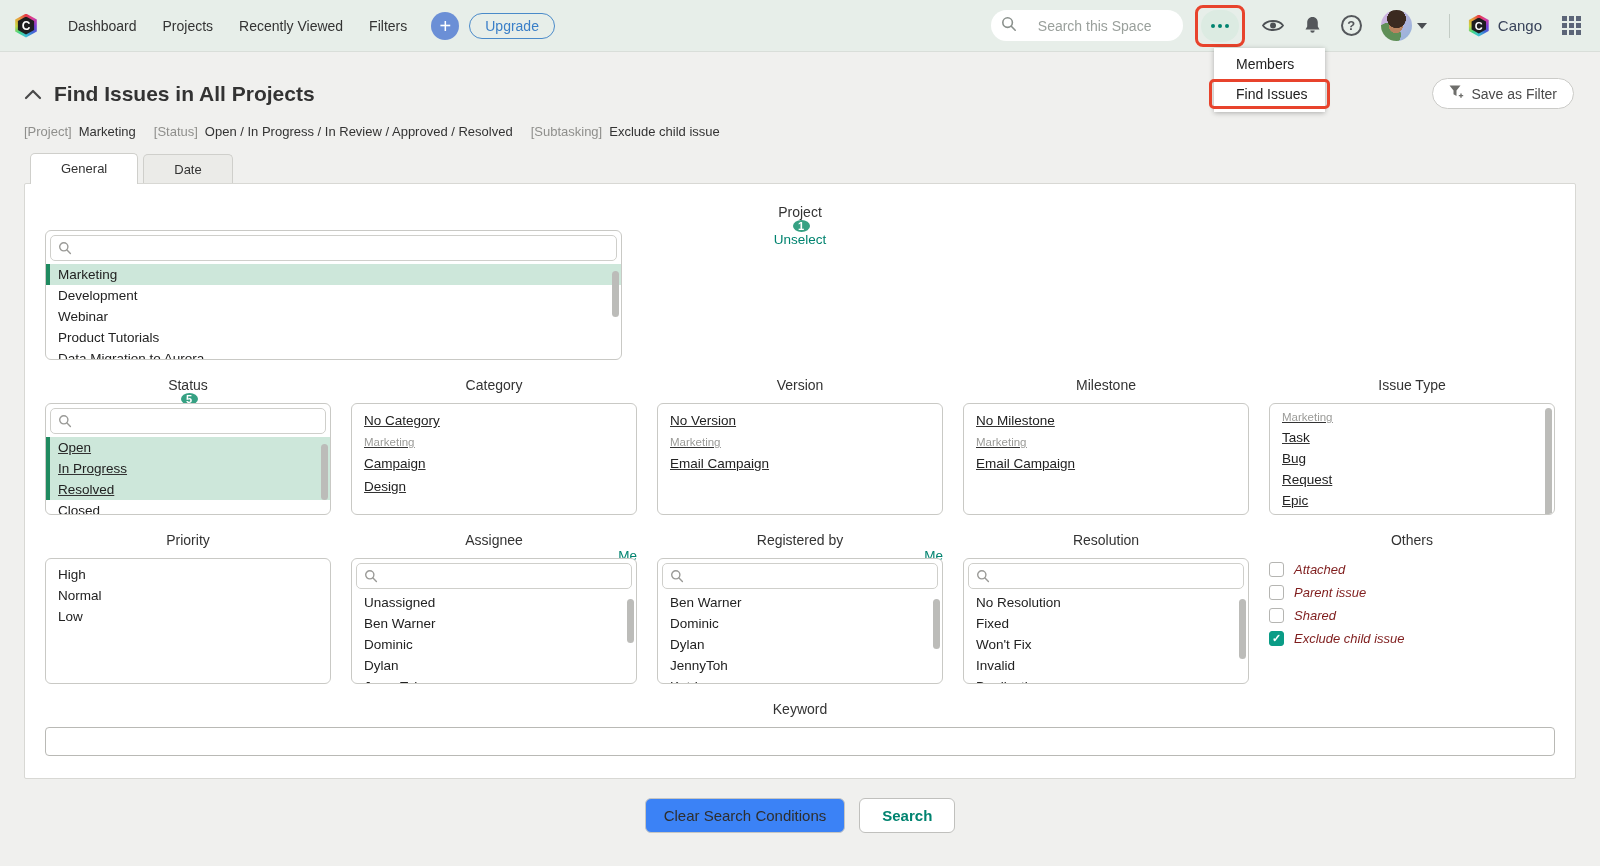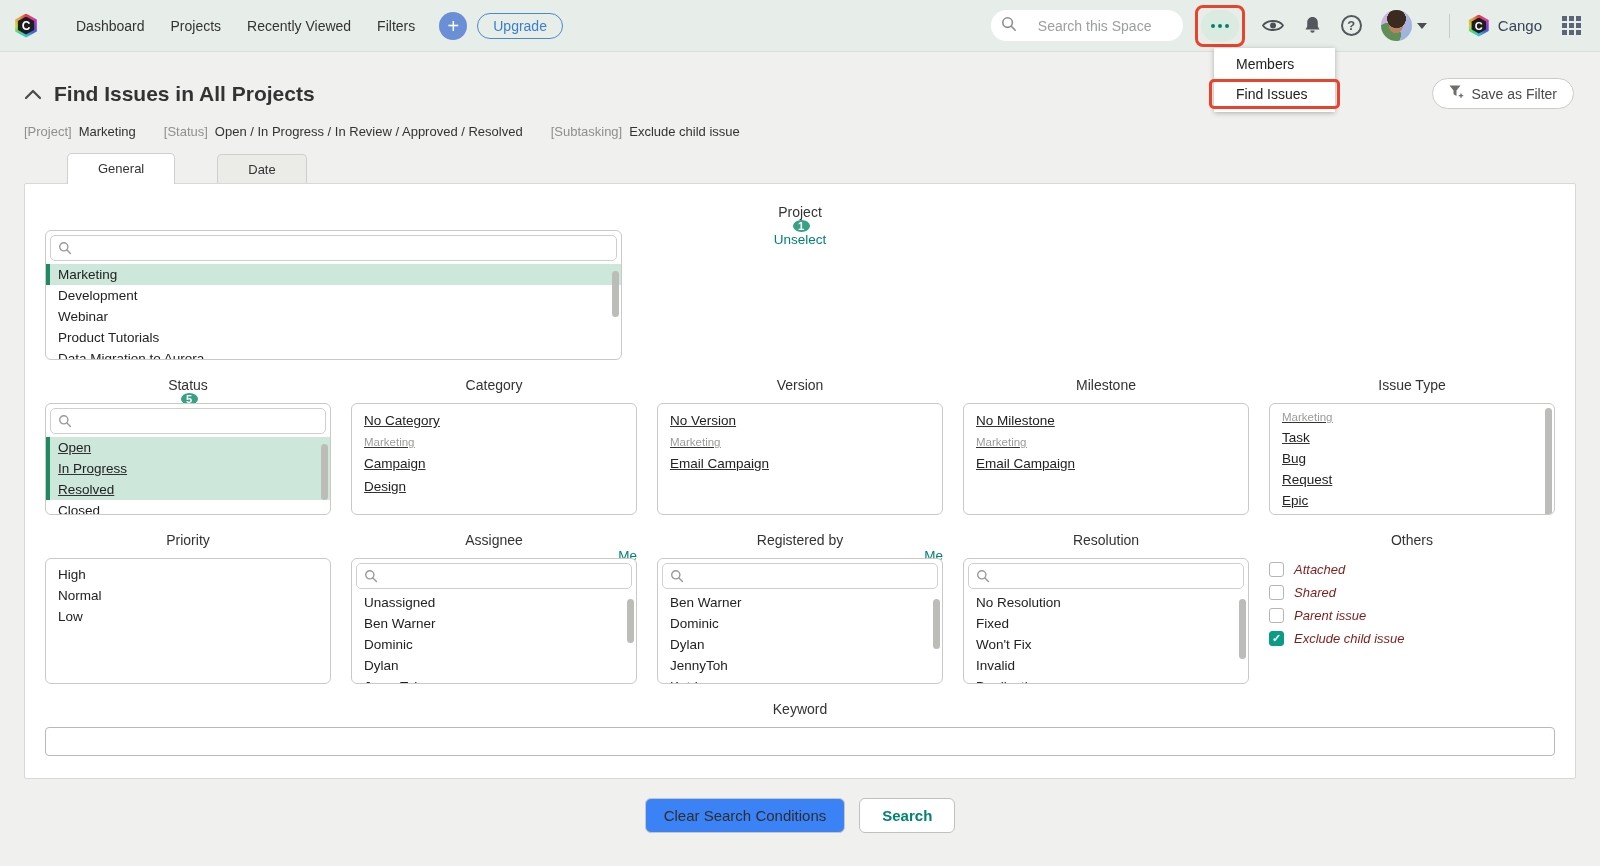--- a/index.html
+++ b/index.html
@@ -9,21 +9,21 @@
   
   .topbar { height:52px; background:#e7eee9; border-bottom:1px solid #d9ded9;
     display:flex; align-items:center; padding:0 14px; gap:10px; position:relative; z-index:5; }
   .hex { width:24px; height:24px; position:relative; flex:0 0 auto;
     clip-path:polygon(50% 0,95% 25%,95% 75%,50% 100%,5% 75%,5% 25%);
     background:conic-gradient(#e63946,#d53fa0,#7b3fd5,#3f6ad5,#3fc1d5,#3fd58a,#c8d53f,#e6a23c,#e63946); }
   .hex .hex-in { position:absolute; inset:3px;
     clip-path:polygon(50% 0,95% 25%,95% 75%,50% 100%,5% 75%,5% 25%);
     background:#1d1d1f; color:#fff; font-size:12px; font-weight:bold;
     display:flex; align-items:center; justify-content:center; }
-  .nav-links { display:flex; gap:26px; margin-left:28px;text-align:right; }
+  .nav-links { display:flex; gap:26px; margin-left:20px;text-align:right; }
   .nav-links a { color:#333; font-size:14px; text-decoration:none; cursor:pointer; }
   .plus-btn { width:28px; height:28px; border-radius:50%; background:#6b8fd6; color:#fff;
     border:none; font-size:20px; line-height:26px; text-align:center; margin-left:14px; cursor:pointer; }
   .upgrade-btn { border:1px solid #4a8ac9; color:#3a7fc8; background:transparent;
     border-radius:14px; padding:4px 15px; font-size:14px; cursor:pointer; }
   .tb-spacer { flex:1; }
   .tb-search { background:#fff; border-radius:16px; height:31px; width:192px;
     display:flex; align-items:center; padding:0 10px; gap:21px; }
   .tb-search input { border:none; outline:none; background:transparent; font-size:14px;
     color:#555; width:140px; }
@@ -45,44 +45,44 @@
       radial-gradient(circle at 25% 80%, #5f8f57 0 35%, transparent 36%),
       linear-gradient(135deg,#d8b2e0,#8fb4da); }
   .caret-down { width:0; height:0; border-left:5px solid transparent;
     border-right:5px solid transparent; border-top:6px solid #4a4d52; }
   .tb-divider { width:1px; height:24px; background:#c3ccc5; margin:0 8px; }
   .space-area { display:flex; align-items:center; gap:8px; cursor:pointer; }
   .space-name { font-size:15px; color:#39435a; }
   .grid-icon { margin-left:10px; }
 
   
-  .menu-pop { position:absolute; left:1214px; top:48px; width:121px; background:#fff;
+  .menu-pop { position:absolute; left:1214px; top:48px; width:111px; background:#fff;
     box-shadow:0 1px 5px rgba(0,0,0,.28); z-index:9; padding:2px 0 3px; }
   .menu-item { font-size:14px; color:#222; padding:6px 4px 6px 22px; cursor:pointer; white-space:nowrap; }
   .menu-red { border:3px solid #e8432c; border-radius:5px; margin:1px -5px 0; }
   .menu-red .menu-item { padding:4px 4px 4px 24px; }
 
   
   .page-head { display:flex; align-items:center; padding:26px 26px 0 24px; }
   .collapse-btn { background:none; border:none; cursor:pointer; display:flex; align-items:center; }
   .page-title { font-size:21px; font-weight:bold; color:#333; margin-left:12px; }
   .save-filter-btn { margin-left:auto; background:#fff; border:1px solid #cbcbc8;
     border-radius:16px; padding:6px 16px; font-size:14px; color:#4a4a4a; cursor:pointer;
     display:flex; align-items:center; gap:7px; }
 
-  .summary { display:flex; gap:28px; padding:15px 24px 0; font-size:13px; }
+  .summary { display:flex; gap:18px; padding:15px 24px 0; font-size:13px; }
   .summary .tok { display:flex; gap:7px; }
   .summary .lab { color:#8f8f8c; }
   .summary .val { color:#333; }
 
   
   .tabs { display:flex; align-items:flex-end; gap:5px; margin:14px 24px 0; padding-left:6px; }
   .tab { border:1px solid #cfcfcb; border-bottom:none; border-radius:5px 5px 0 0;
     background:#ebebe8; font-size:13px; color:#333; padding:7px 30px; cursor:pointer;
-    position:relative; margin-bottom:-1px;margin-left:37px; }
+    position:relative; margin-bottom:-1px; }
   .tab.active { background:#fff; z-index:3; padding-bottom:8px; }
 
   .panel { margin:0 24px; background:#fff; border:1px solid #d8d8d4; border-radius:2px;
     padding:16px 20px 22px; position:relative; }
 
   .field-label { display:flex; align-items:center; font-size:14px; color:#333;
     margin-bottom:6px; height:20px;flex-direction:column; }
   .count-badge { width:17px; height:17px; border-radius:50%; background:#36a183; color:#fff;
     font-size:11px; font-weight:bold; display:flex; align-items:center; justify-content:center;
     margin:0 5px 0 7px; }
@@ -451,25 +451,25 @@
       <div class="field-label">
           <span>Others</span>
         </div>
       <div>
         <label class="chk-row">
           <span class="chk"></span>
           <span class="chk-label">Attached</span>
         </label>
         <label class="chk-row">
           <span class="chk"></span>
-          <span class="chk-label">Shared</span>
+          <span class="chk-label">Parent issue</span>
         </label>
         <label class="chk-row">
           <span class="chk"></span>
-          <span class="chk-label">Parent issue</span>
+          <span class="chk-label">Shared</span>
         </label>
         <label class="chk-row">
           <span class="chk checked"></span>
           <span class="chk-label">Exclude child issue</span>
         </label>
       </div>
     </div>
   </div>
 
   <div class="keyword-sec">

